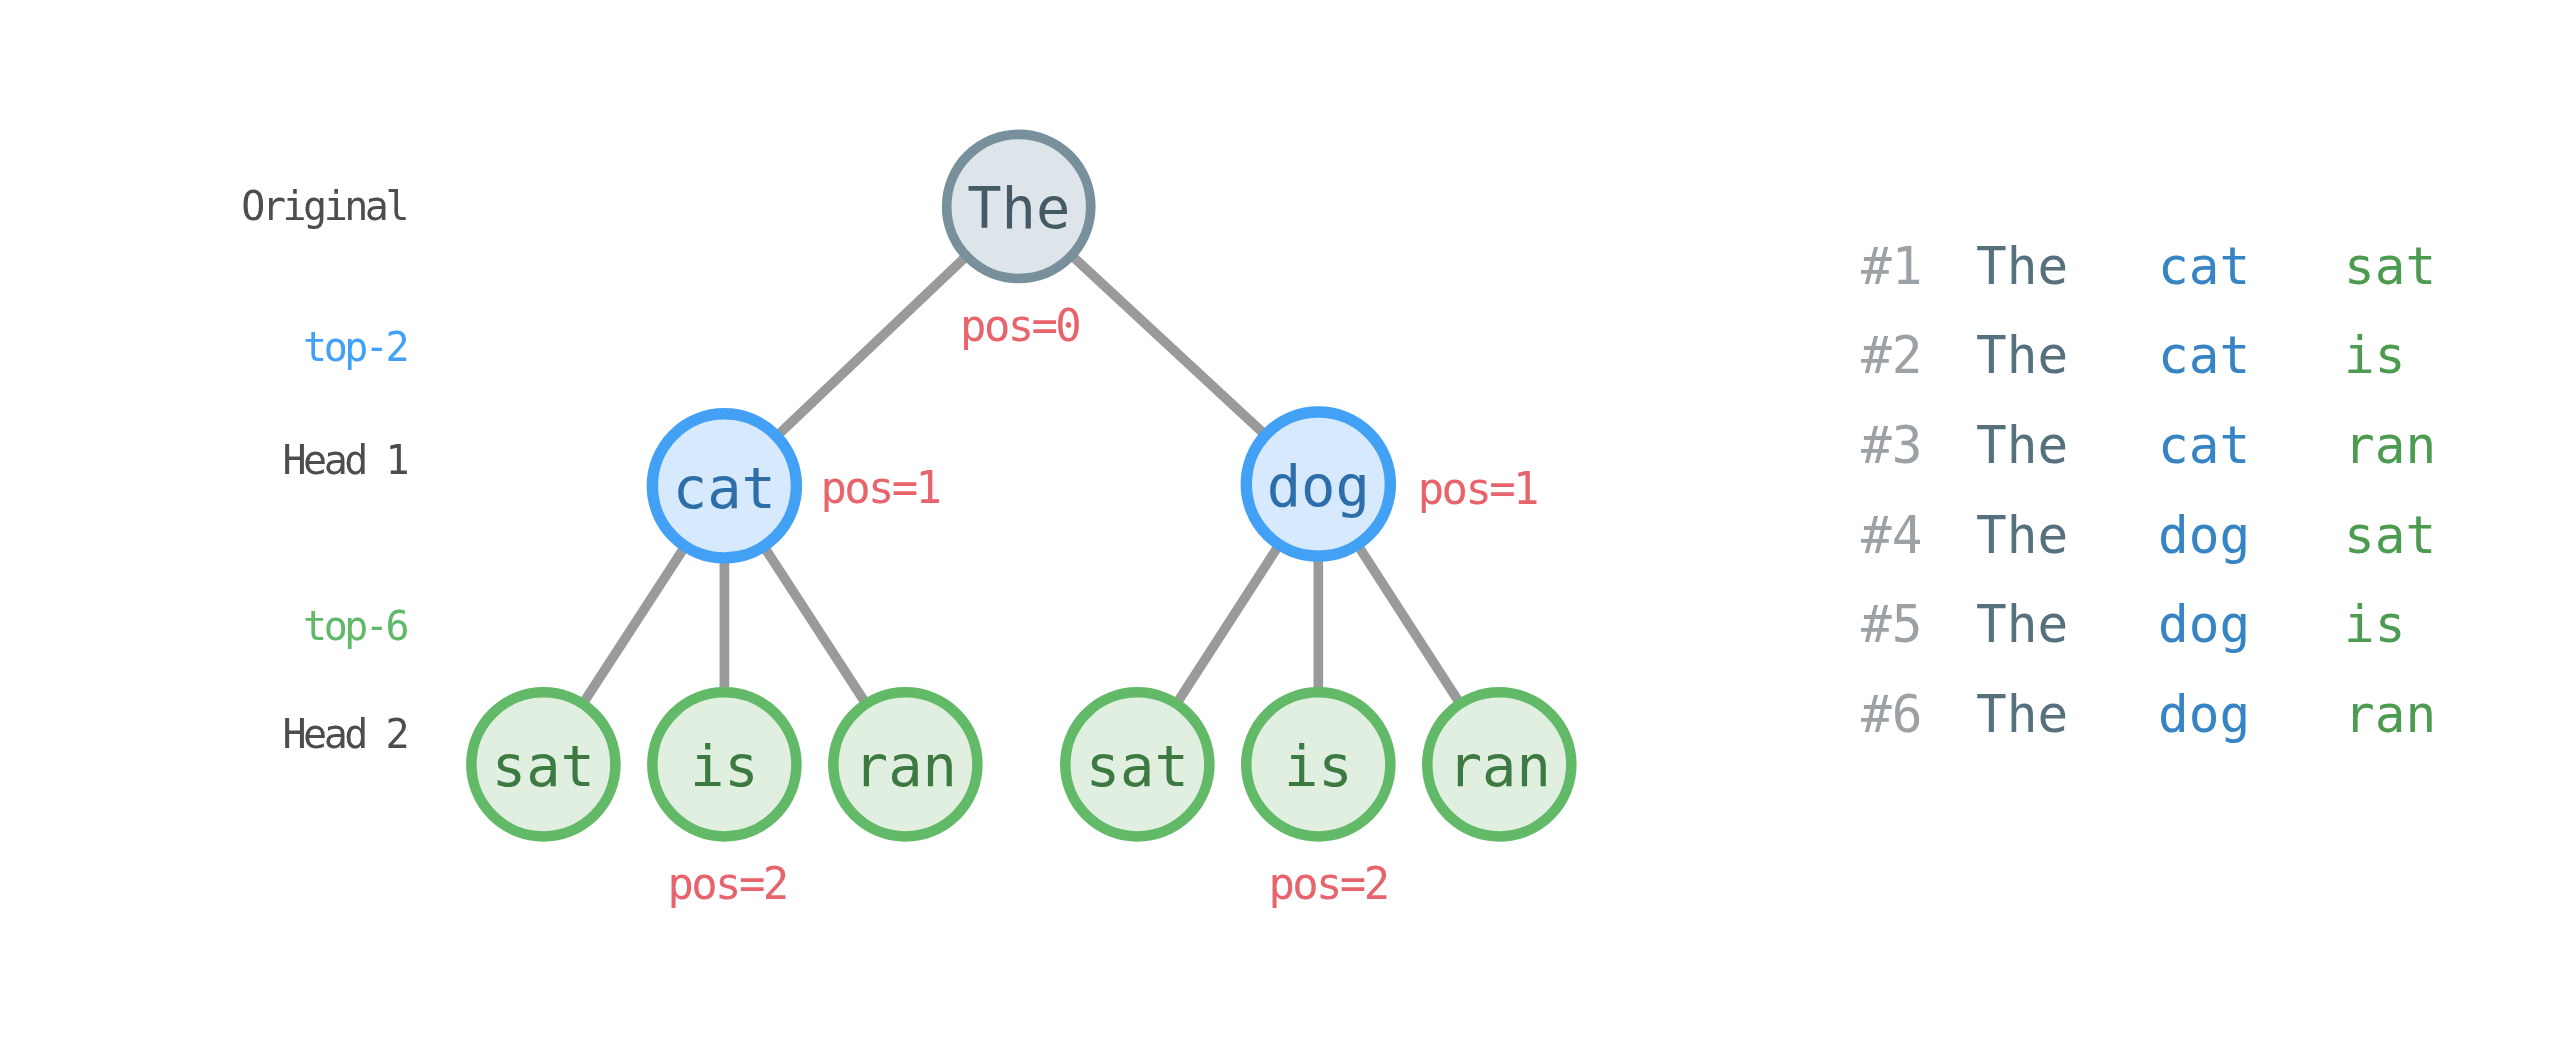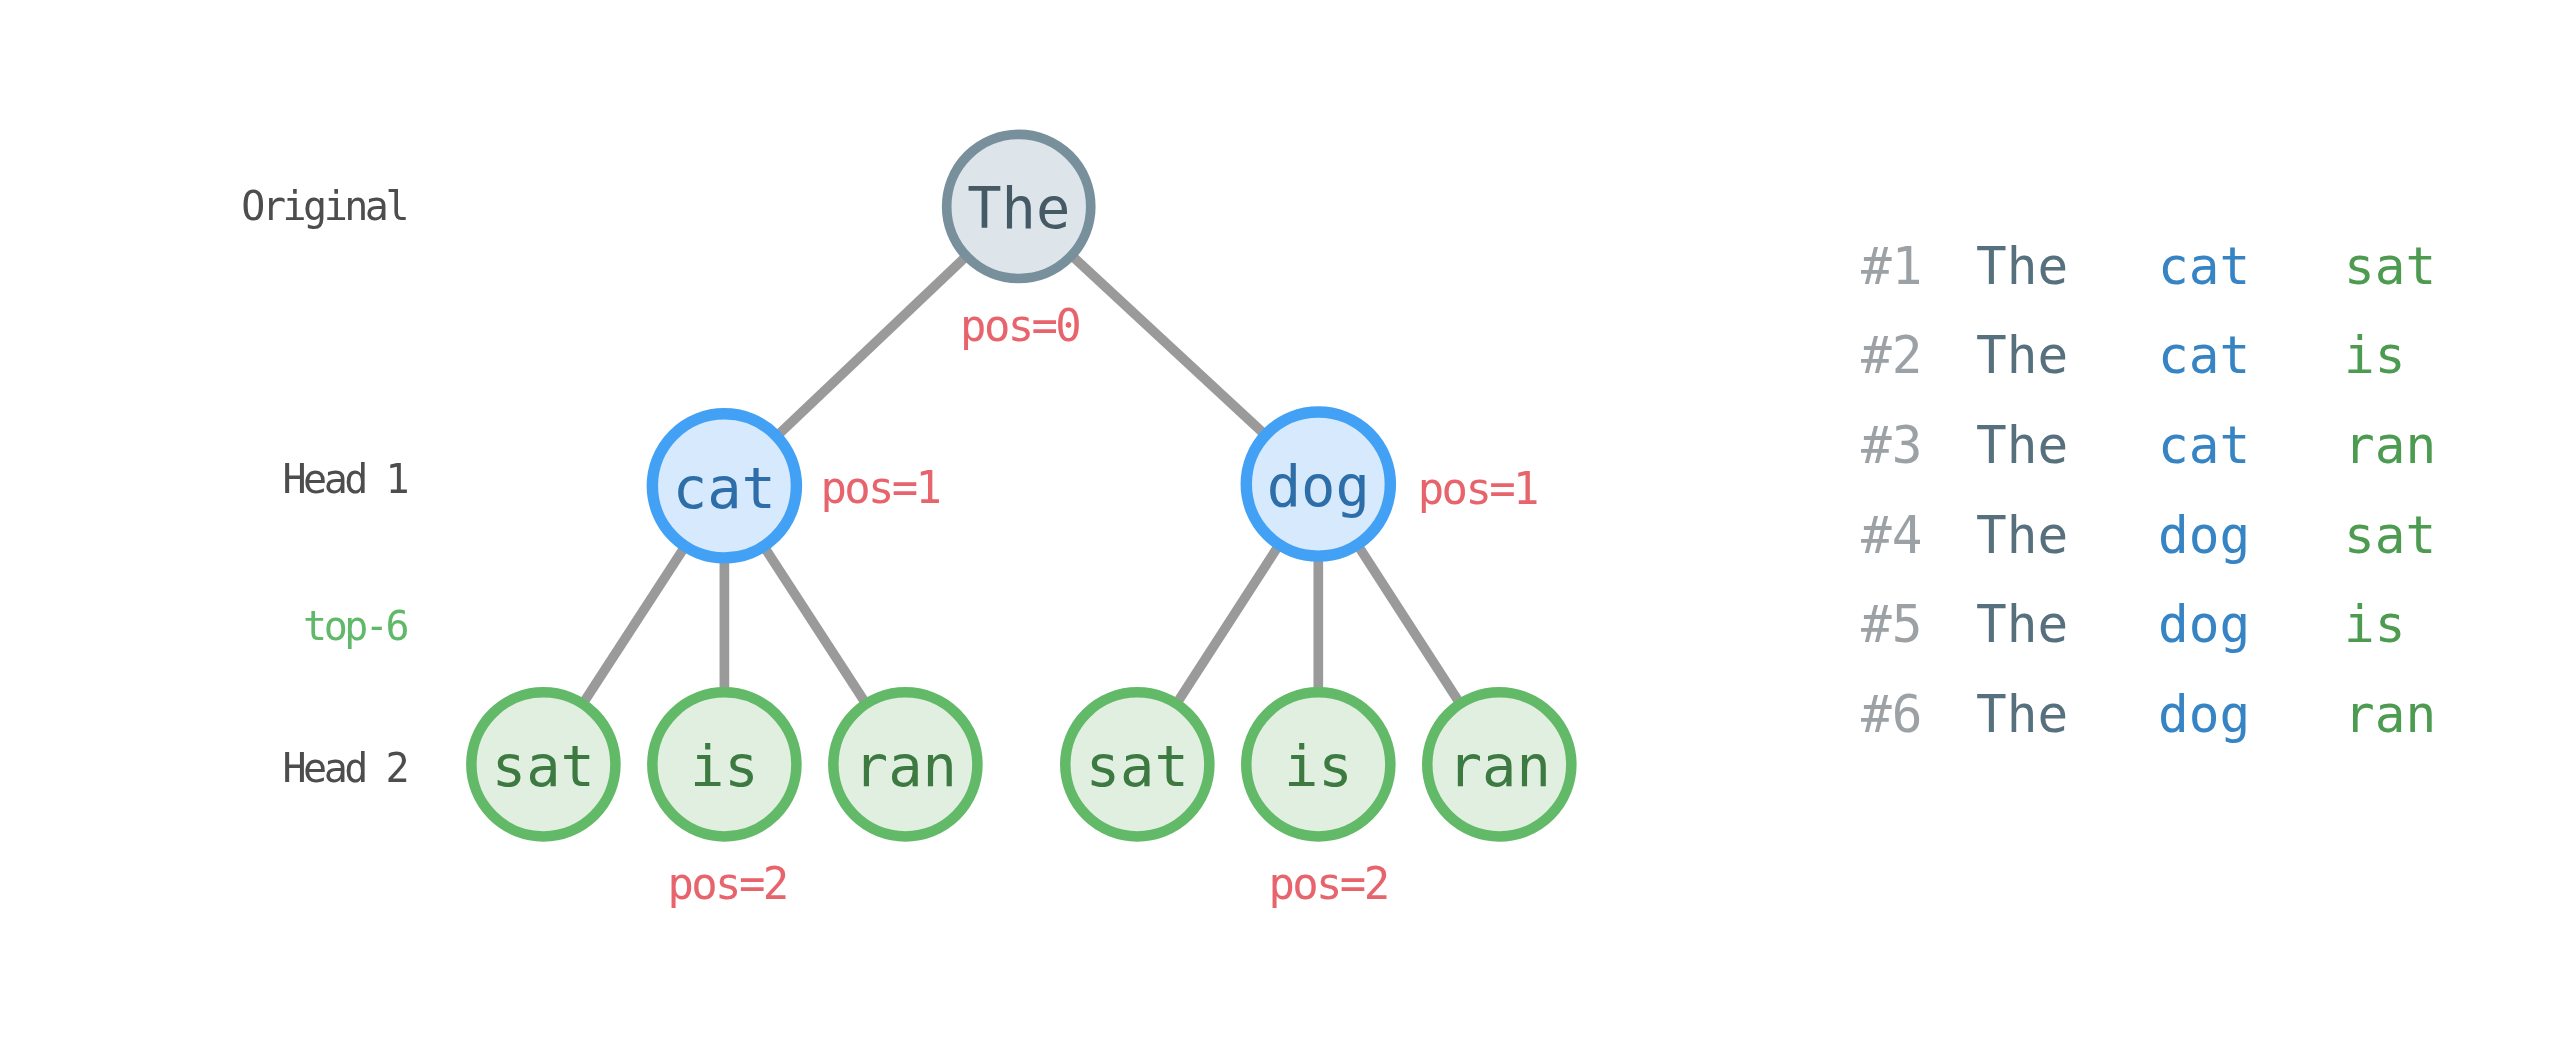--- a/index.html
+++ b/index.html
@@ -55,23 +55,24 @@
   .seq-w1{display:inline-block; width:182px; color:var(--seq-first);}
   .seq-w2{display:inline-block; width:186px; color:var(--seq-second);}
   .seq-w3{display:inline-block; color:var(--seq-third);}
 </style>
 </head>
 <body>
 
 <div class="canvas">
 
   <div class="row-label lab-dark" style="top:175px">Original</div>
-  <div class="row-label lab-dark" style="top:448px">Head 1</div>
+  <div class="row-label lab-blue" style="top:316px">top-2</div>
+  <div class="row-label lab-dark" style="top:429px">Head 1</div>
   <div class="row-label lab-green" style="top:595px">top-6</div>
-  <div class="row-label lab-dark" style="top:737px">Head 2</div>
+  <div class="row-label lab-dark" style="top:703px">Head 2</div>
 
   <svg class="tree-svg" width="2576" height="1042" viewBox="0 0 2931 1186">
 
     <g>
       <line class="edge" x1="1159" y1="235" x2="824" y2="553"></line>
       <line class="edge" x1="1159" y1="235" x2="1500" y2="551"></line>
       <line class="edge" x1="824" y1="553" x2="618" y2="870"></line>
       <line class="edge" x1="824" y1="553" x2="824" y2="870"></line>
       <line class="edge" x1="824" y1="553" x2="1030" y2="870"></line>
       <line class="edge" x1="1500" y1="551" x2="1294" y2="870"></line>

